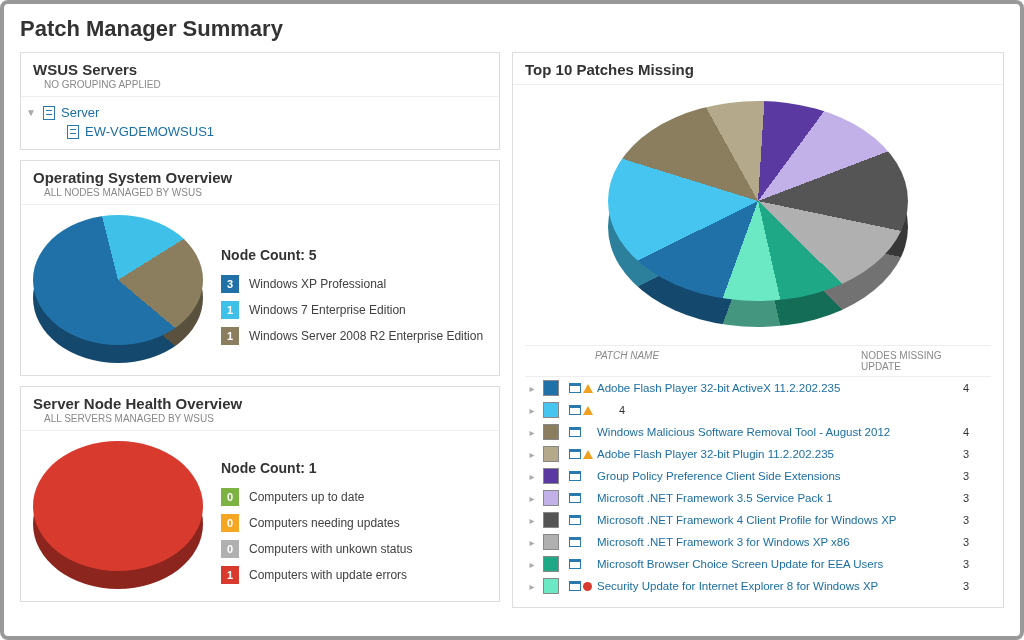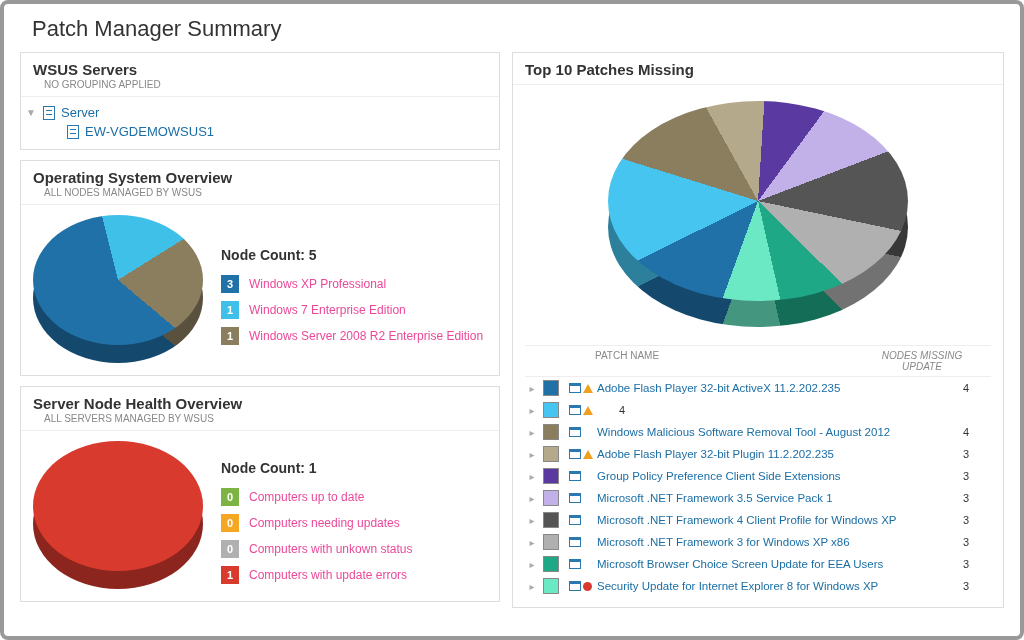--- a/index.html
+++ b/index.html
@@ -1,18 +1,18 @@
 <!DOCTYPE html>
 <html><head>
 <meta charset="utf-8">
 <style>
   * { box-sizing: border-box; margin: 0; padding: 0; }
   body { font-family: Arial, Helvetica, sans-serif; background: #fff; color: #333; }
   .frame { border: 4px solid #999; border-radius: 8px; width: 1024px; height: 640px; padding: 12px 16px; overflow: hidden; }
-  .page-title { font-size: 22px; font-weight: normal; color: #333; margin-bottom: 10px; margin-left: 12px; }
+  .page-title { font-size: 22px; font-weight: bold; color: #333; margin-bottom: 10px; }
   .columns { display: flex; gap: 12px; }
   .col-left { width: 480px; display: flex; flex-direction: column; gap: 10px; }
   .col-right { flex: 1; }
   .panel { border: 1px solid #ddd; background: #fff; }
   .panel-header { padding: 8px 12px 6px 12px; border-bottom: 1px solid #eee; }
   .panel-title { font-size: 15px; font-weight: bold; color: #333; }
   .panel-sub { font-size: 10px; color: #888; text-transform: uppercase; margin-top: 1px; padding-left: 11px; }
   .panel-body { padding: 10px 12px; }
 
   .tree { font-size: 13px; padding: 6px 4px 8px 4px; }
@@ -23,36 +23,36 @@
   .tree-icon::before { top: 3px; }
   .tree-icon::after { top: 7px; }
   .tree-link { color: #1b6ea5; cursor: pointer; }
   .tree-child { margin-left: 42px; }
 
   .os-body { display: flex; gap: 18px; align-items: center; }
 
   .node-count-title { font-size: 14px; font-weight: bold; margin-bottom: 8px; margin-top: 16px; }
   .legend-list .legend-row { display: flex; align-items: center; gap: 10px; padding: 4px 0; font-size: 12px; }
   .legend-badge { width: 18px; height: 18px; color: #fff; font-size: 11px; font-weight: bold; display: flex; align-items: center; justify-content: center; }
-  .legend-label { color: #ec4899; cursor: pointer; }
+  .legend-label { color: #404040; cursor: pointer; }
 
   
   .pie-wrap { position: relative; width: 170px; height: 150px; }
   .pie-shadow { position: absolute; left: 0; top: 18px; width: 170px; height: 130px; border-radius: 50%; }
   .pie-top { position: absolute; left: 0; top: 0; width: 170px; height: 130px; border-radius: 50%; }
 
   .pie-big-wrap { position: relative; width: 300px; height: 230px; margin: 6px auto 14px auto; }
   .pie-big-shadow { position: absolute; left: 0; top: 26px; width: 300px; height: 200px; border-radius: 50%; }
   .pie-big-top { position: absolute; left: 0; top: 0; width: 300px; height: 200px; border-radius: 50%; }
 
   .patch-table { width: 100%; font-size: 11px; }
   .patch-head { display: flex; color: #888; font-size: 10px; padding: 4px 0; border-top: 1px solid #eee; border-bottom: 1px solid #eee; }
   .patch-head .col-a { flex: 0 0 70px; padding-left: 4px; }
-  .patch-head .col-b { flex: 1; }
-  .patch-head .col-c { flex: 0 0 130px; text-align: center; padding-right: 8px; font-style: italic; }
+  .patch-head .col-b { flex: 1; font-style: italic; }
+  .patch-head .col-c { flex: 0 0 130px; text-align: left; padding-right: 8px; }
   .patch-row { display: flex; align-items: center; padding: 3px 0; }
   .patch-row .expander { width: 14px; color: #aaa; font-size: 10px; text-align: center; cursor: pointer; }
   .patch-row .swatch { width: 16px; height: 16px; border: 1px solid #888; margin: 0 10px 0 4px; }
   .patch-row .icons { width: 28px; display: flex; gap: 2px; align-items: center; }
   .pkg-icon { width: 12px; height: 10px; border: 1px solid #2a7ab0; border-top: 3px solid #2a7ab0; position: relative; }
   .warn-icon { width: 0; height: 0; border-left: 5px solid transparent; border-right: 5px solid transparent; border-bottom: 9px solid #f0a020; position: relative; }
   .crit-icon { width: 9px; height: 9px; border-radius: 50%; background: #d83a2e; position: relative; }
   .patch-row .pname { flex: 1; color: #1b6ea5; cursor: pointer; white-space: nowrap; overflow: hidden; text-overflow: ellipsis; font-size: 11.5px; }
   .patch-row .pcount { flex: 0 0 50px; text-align: center; color: #333; }
 </style>

